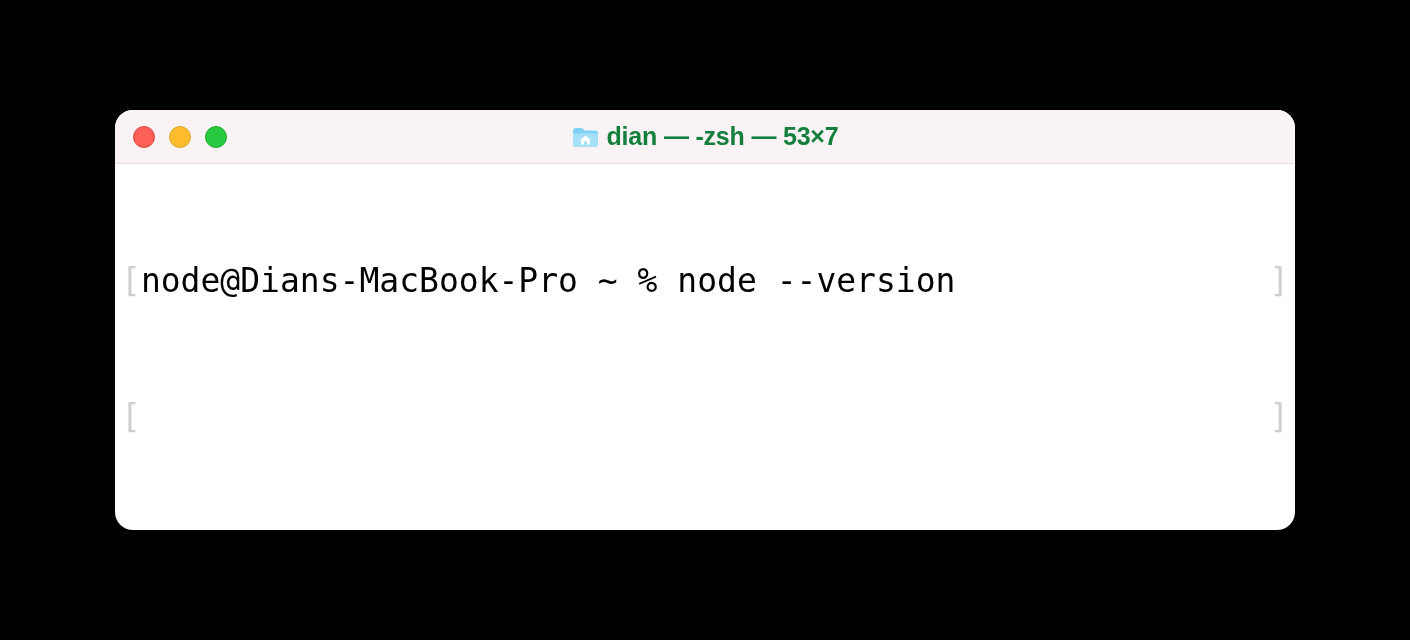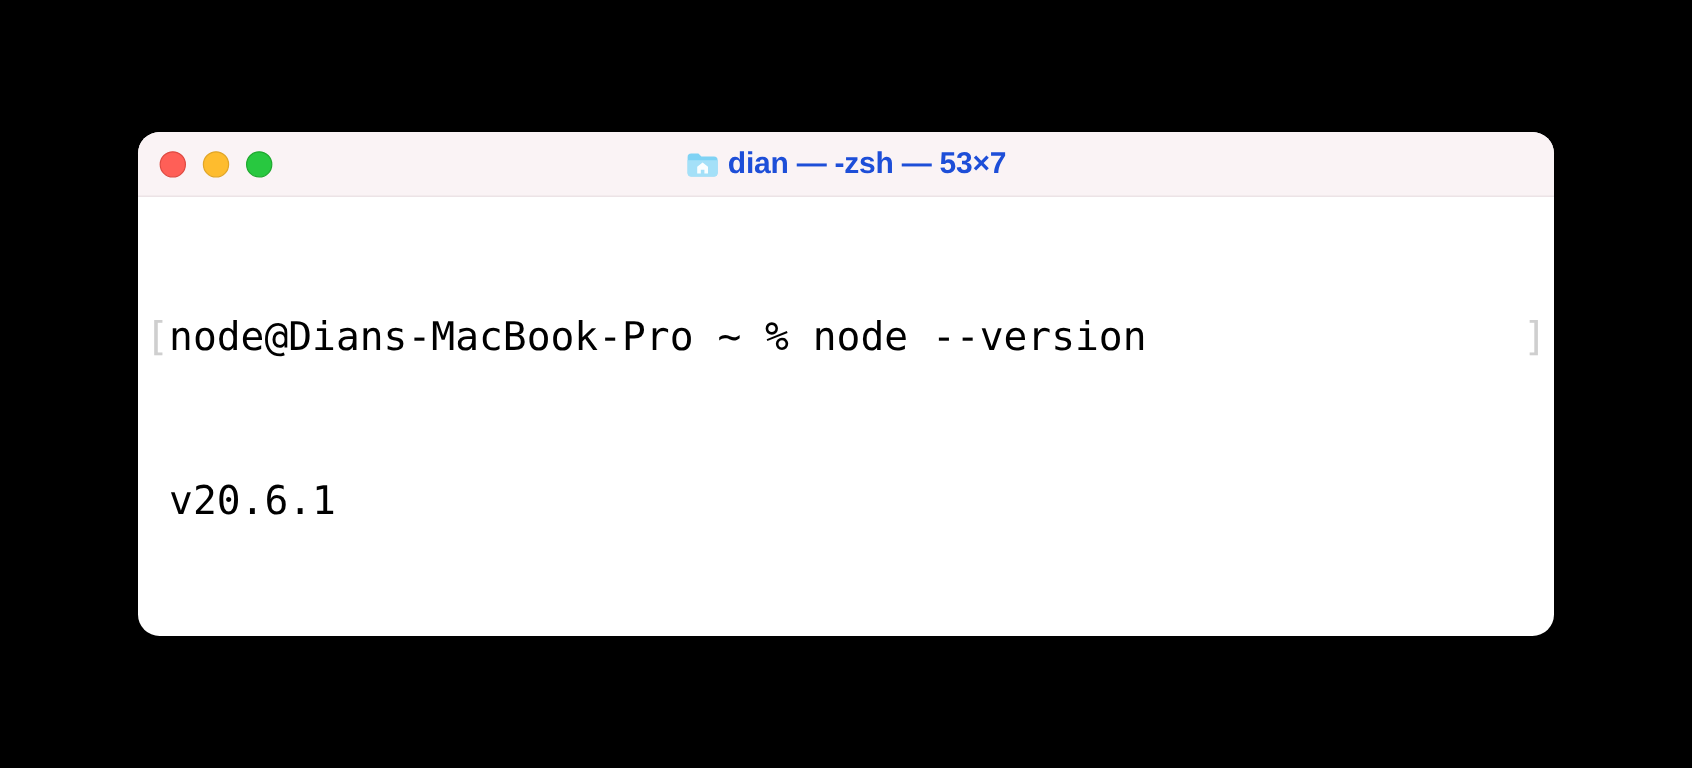--- a/index.html
+++ b/index.html
@@ -47,21 +47,21 @@
       display: flex;
       justify-content: center;
       align-items: center;
       gap: 8px;
       pointer-events: none;
     }
     .folder-icon svg { display: block; }
     .title-text {
       font-size: 25px;
       font-weight: 600;
-      color: #1d4ed8;
+      color: #15803d;
       letter-spacing: -0.2px;
     }
     .terminal-body {
       flex: 1;
       padding: 4px 6px;
       font-family: "SF Mono","Menlo","Consolas",monospace;
       font-size: 33px;
       line-height: 1.37;
       color: #000;
       white-space: pre;
@@ -91,19 +91,18 @@
           <path d="M1 7.5 L26 7.5 L26 18 Q26 21 23 21 L4 21 Q1 21 1 18 Z" fill="#a4e0f8"></path>
           <path d="M13.5 9.5 L18 13 L18 18.5 L15 18.5 L15 15.5 L12 15.5 L12 18.5 L9 18.5 L9 13 Z" fill="#ffffff" opacity="0.95"></path>
         </svg>
       </span>
       <span class="title-text">dian — -zsh — 53×7</span>
     </div>
   </div>
 
   <div class="terminal-body">
     <div class="line"><span class="bracket-l">[</span><span class="content"><span>node@Dians-MacBook-Pro ~ % </span><span>node --version</span></span><span class="bracket-r">]</span></div>
-    <div class="line"><span> </span><span class="content">v20.6.1</span></div>
     <div class="line"><span class="bracket-l">[</span><span class="content"></span><span class="bracket-r">]</span></div>
     
     
   </div>
 
 </div>
 
 </body></html>

